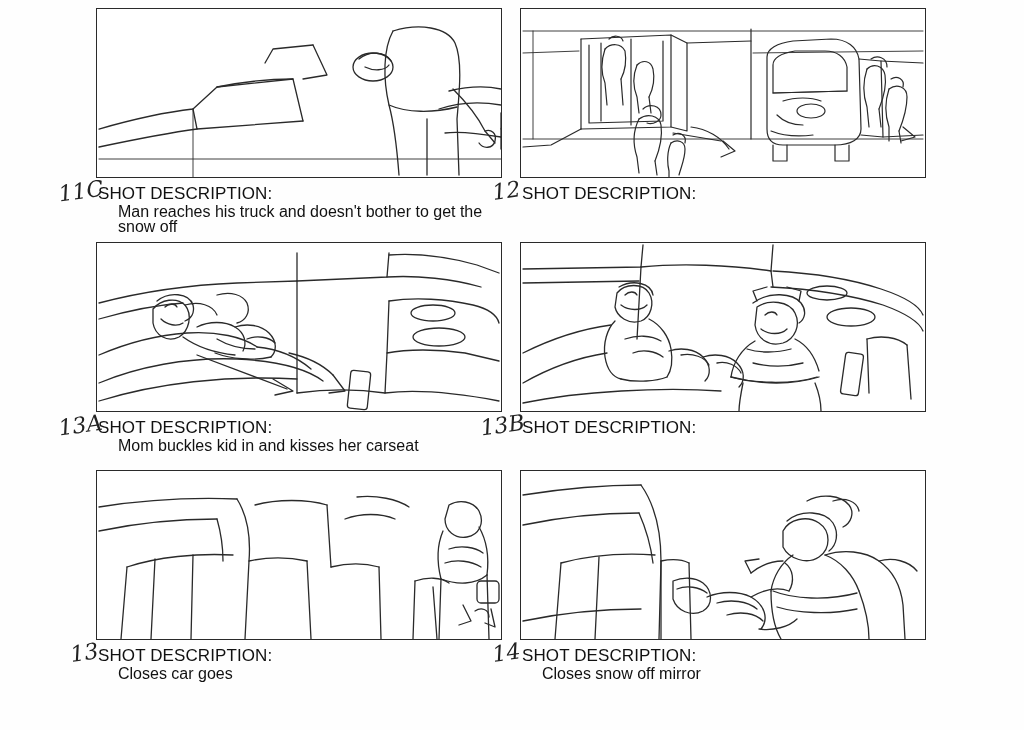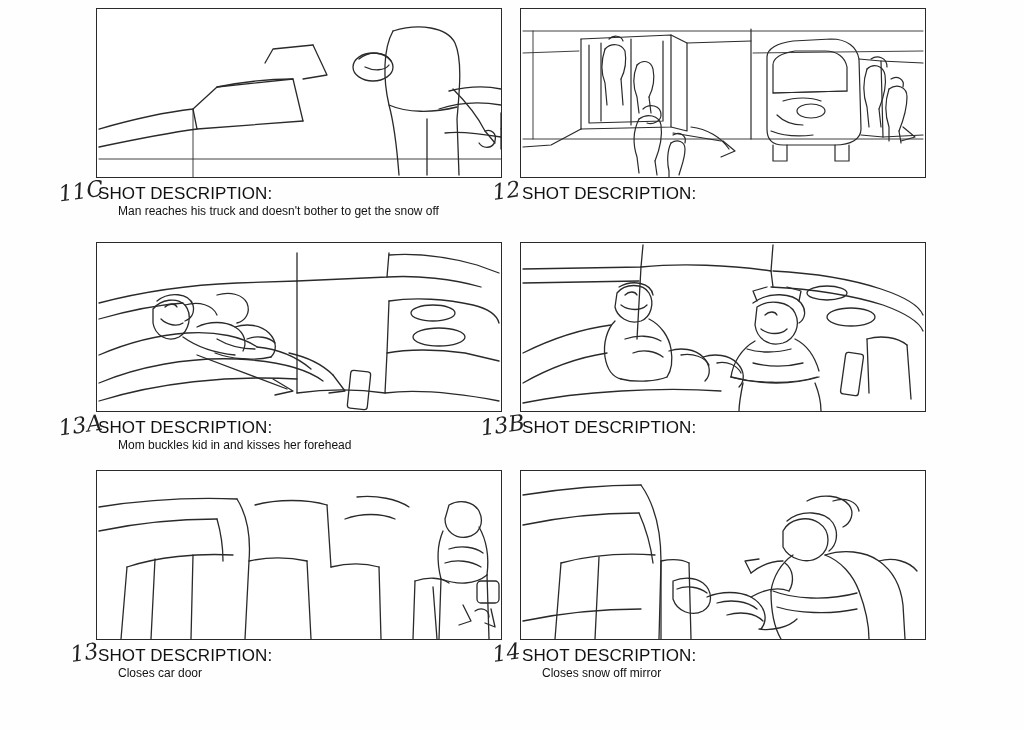--- a/index.html
+++ b/index.html
@@ -59,21 +59,21 @@
     font-size: 17px;
     letter-spacing: .1px;
     color: #111;
     white-space: nowrap;
   }
   .shot-text {
     position: absolute;
     left: 22px;
     top: 196px;
     width: 400px;
-    font-size: 12px;
+    font-size: 16px;
     line-height: 15px;
     color: #111;
   }
   .scene-num {
     position: absolute;
     left: -36px;
     top: 168px;
     width: 40px;
     text-align: right;
     font-size: 22px;
@@ -225,21 +225,21 @@
           <path d="M100 112 L 190 146"></path>
           <path d="M176 136 L 196 148 L 178 152"></path>
           <path d="M192 110 C 210 114, 226 122, 236 132"></path>
           <path d="M236 132 L 248 148 L 232 150"></path>
           <rect x="252" y="128" width="20" height="38" rx="3" transform="rotate(6 262 147)"></rect>
           <path d="M2 158 C 60 140, 130 132, 200 136"></path>
         </svg>
       </div>
       <div class="scene-num">13A</div>
       <div class="shot-label">SHOT DESCRIPTION:</div>
-      <div class="shot-text">Mom buckles kid in and kisses her forehead</div>
+      <div class="shot-text">Mom buckles kid in and kisses her carseat</div>
     </div>
 
     <div class="cell c1">
       <div class="panel-frame">
         <svg width="404" height="168" viewBox="0 0 404 168" fill="none" stroke="#2a2a2a" stroke-width="1.3" stroke-linecap="round" stroke-linejoin="round">
           <path d="M2 26 L 120 24 L 122 2"></path>
           <path d="M120 24 C 160 20, 210 22, 250 28"></path>
           <path d="M250 28 L 252 2"></path>
           <path d="M252 28 C 290 30, 330 36, 360 46 C 384 54, 398 62, 402 72"></path>
           <path d="M2 40 L 118 38"></path>
@@ -323,21 +323,21 @@
           <path d="M394 138 L 398 156 L 388 152"></path>
           <path d="M336 116 L 340 168"></path>
           <path d="M318 110 C 330 106, 344 106, 352 112"></path>
           <path d="M318 110 L 316 168"></path>
           <path d="M366 134 L 374 150 L 362 154"></path>
           <path d="M378 140 C 384 136, 392 138, 392 146"></path>
         </svg>
       </div>
       <div class="scene-num">13</div>
       <div class="shot-label">SHOT DESCRIPTION:</div>
-      <div class="shot-text">Closes car door</div>
+      <div class="shot-text">Closes car goes</div>
     </div>
 
     <div class="cell c1">
       <div class="panel-frame">
         <svg width="404" height="168" viewBox="0 0 404 168" fill="none" stroke="#2a2a2a" stroke-width="1.3" stroke-linecap="round" stroke-linejoin="round">
           <path d="M2 24 C 40 18, 80 14, 120 14"></path>
           <path d="M120 14 C 134 34, 140 60, 140 90 L 138 168"></path>
           <path d="M2 54 C 40 46, 80 42, 118 42"></path>
           <path d="M40 92 C 70 84, 104 82, 134 84"></path>
           <path d="M40 92 L 34 168"></path>

